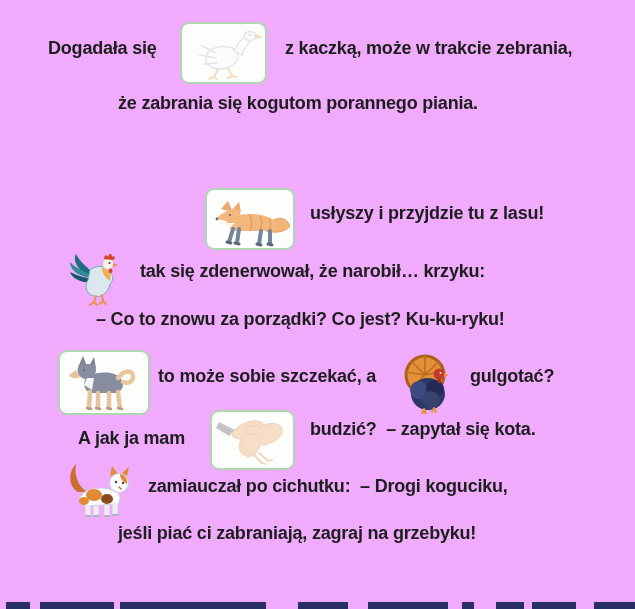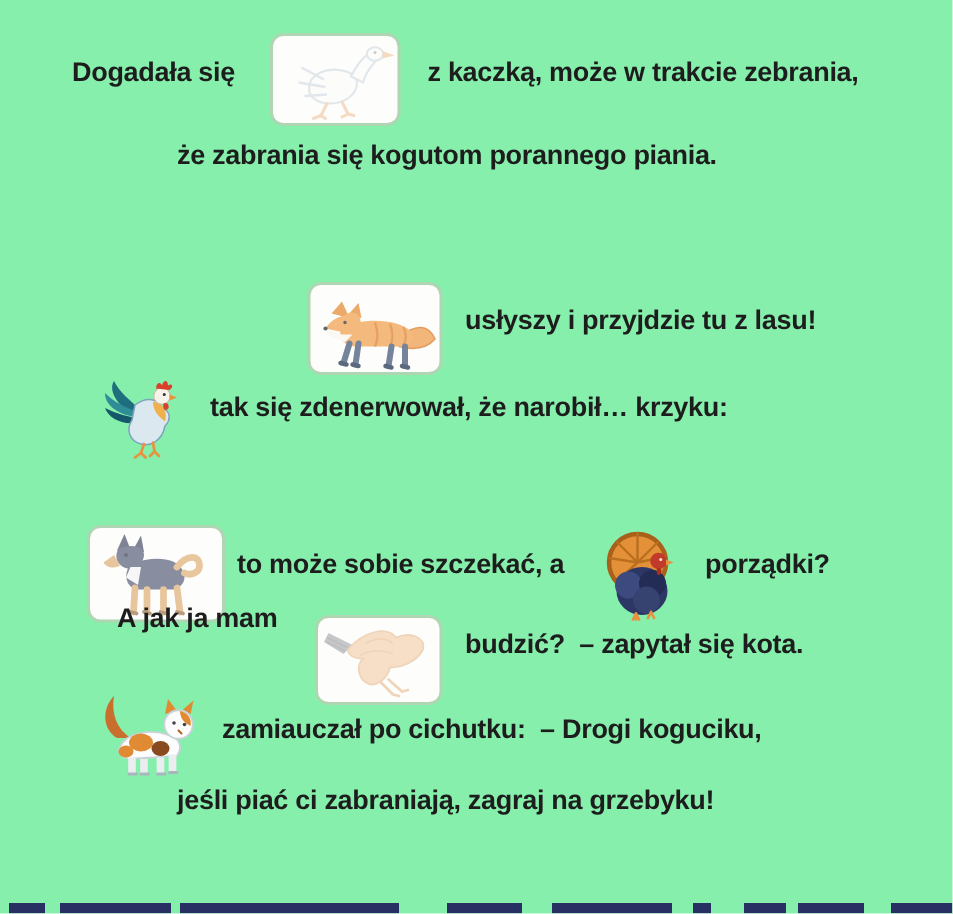--- a/index.html
+++ b/index.html
@@ -1,19 +1,19 @@
 <!DOCTYPE html>
 <html><head>
 <meta charset="utf-8">
 <style>
   html,body{margin:0;padding:0;background:#ffffff;}
   .page{
     position:relative;
     width:635px;height:609px;
-    background:#86efac;
+    background:#f0abfc;
     overflow:hidden;
     font-family:"Liberation Sans","DejaVu Sans",sans-serif;
     color:#1d1d1d;
   }
   .t{
     position:absolute;
     font-size:18px;
     font-weight:600;
     letter-spacing:-0.2px;
     white-space:pre;
@@ -90,20 +90,21 @@
       <path d="M36 9 C36 5 39 4 40 7 C41 3 44 3 44 7 C47 5 48 8 45 10 Z" fill="#d8402c"></path>
       <path d="M41 19 C40 23 43 25 44.5 21.5 C44.5 19 43 18 41 19 Z" fill="#d8402c"></path>
       <path d="M45 13 L50 15 L45 17 Z" fill="#e8923f"></path>
       <circle cx="41.5" cy="13" r="1" fill="#333333"></circle>
       <path d="M28 46 L26 52 M26 52 L22 55 M26 52 L29 55 M34 45 L35 51 M35 51 L32 54 M35 51 L38 54" fill="none" stroke="#e8923f" stroke-width="1.8" stroke-linecap="round"></path>
     </svg>
   </div>
 
   <span class="t" style="left:140px;top:261px">tak się zdenerwował, że narobił… krzyku:</span>
 
+  <span class="t" style="left:96px;top:309px">– Co to znowu za porządki? Co jest? Ku-ku-ryku!</span>
 
   <div class="picbox" style="left:58px;top:350px;width:92px;height:65px">
     <svg width="86" height="58" viewBox="0 0 86 58">
       <g opacity="0.6">
         <path d="M22 2 L27 15 L17 13 Z" fill="#2e3350"></path>
         <path d="M33 3 L35 14 L27 14 Z" fill="#2e3350"></path>
         <path d="M18 12 C26 8 35 10 35 16 C35 21 30 25 25 25 C19 25 14 18 18 12 Z" fill="#3c4363"></path>
         <path d="M15 16 L8 21 C10 25 16 25 19 23 Z" fill="#d9a05e"></path>
         <circle cx="23" cy="16" r="1.3" fill="#15182e"></circle>
         <path d="M26 22 C42 16 56 18 60 25 C64 30 62 37 55 39 L30 39 C23 37 21 29 26 22 Z" fill="#3c4363"></path>
@@ -126,23 +127,23 @@
       <circle cx="33" cy="37" r="9" fill="#232c55"></circle>
       <circle cx="29" cy="48" r="9" fill="#36426f"></circle>
       <circle cx="37" cy="22" r="5.5" fill="#c23b2a"></circle>
       <path d="M36 27 C35 32 38 33 39 29 C39 27 38 26 36 27 Z" fill="#a92e1f"></path>
       <path d="M42 21 L47 23 L42 25 Z" fill="#e8923f"></path>
       <circle cx="38.5" cy="21" r="1" fill="#f5e9d8"></circle>
       <path d="M22 57 L20 61 M22 57 L24 61 M22 57 L22 61 M32 56 L30 60 M32 56 L34 60" stroke="#e8923f" stroke-width="1.8" stroke-linecap="round" fill="none"></path>
     </svg>
   </div>
 
-  <span class="t" style="left:470px;top:366px">porządki?</span>
+  <span class="t" style="left:470px;top:366px">gulgotać?</span>
 
-  <span class="t" style="left:78px;top:402px">A jak ja mam</span>
+  <span class="t" style="left:78px;top:428px">A jak ja mam</span>
 
   <div class="picbox" style="left:210px;top:410px;width:85px;height:60px">
     <svg width="78" height="54" viewBox="0 0 78 54">
       <g opacity="0.38">
         <path d="M5 9 L21 17 L15 23 L2 15 Z" fill="#6d7078"></path>
         <path d="M4 12 L18 19 M4 15 L16 21" stroke="#55585f" stroke-width="1"></path>
         <path d="M18 20 C28 8 44 4 50 12 C60 8 70 12 68 20 C64 28 54 32 46 32 C44 40 36 46 30 42 C24 38 24 30 28 26 C22 26 18 24 18 20 Z" fill="#ecae72" stroke="#d8924f" stroke-width="1.2"></path>
         <path d="M30 16 C36 12 44 12 48 16 M26 24 C32 20 42 20 48 23" fill="none" stroke="#d8924f" stroke-width="1.2"></path>
         <path d="M40 42 L48 50 M45 40 L54 48 M54 48 L58 47 M48 50 L52 51" fill="none" stroke="#d8924f" stroke-width="1.8" stroke-linecap="round"></path>
       </g>

